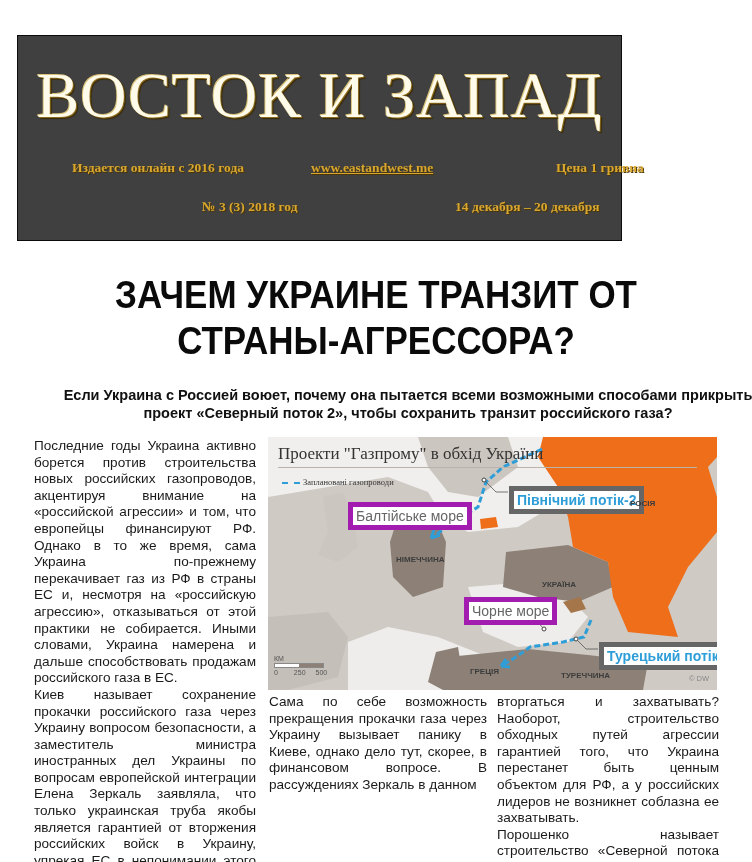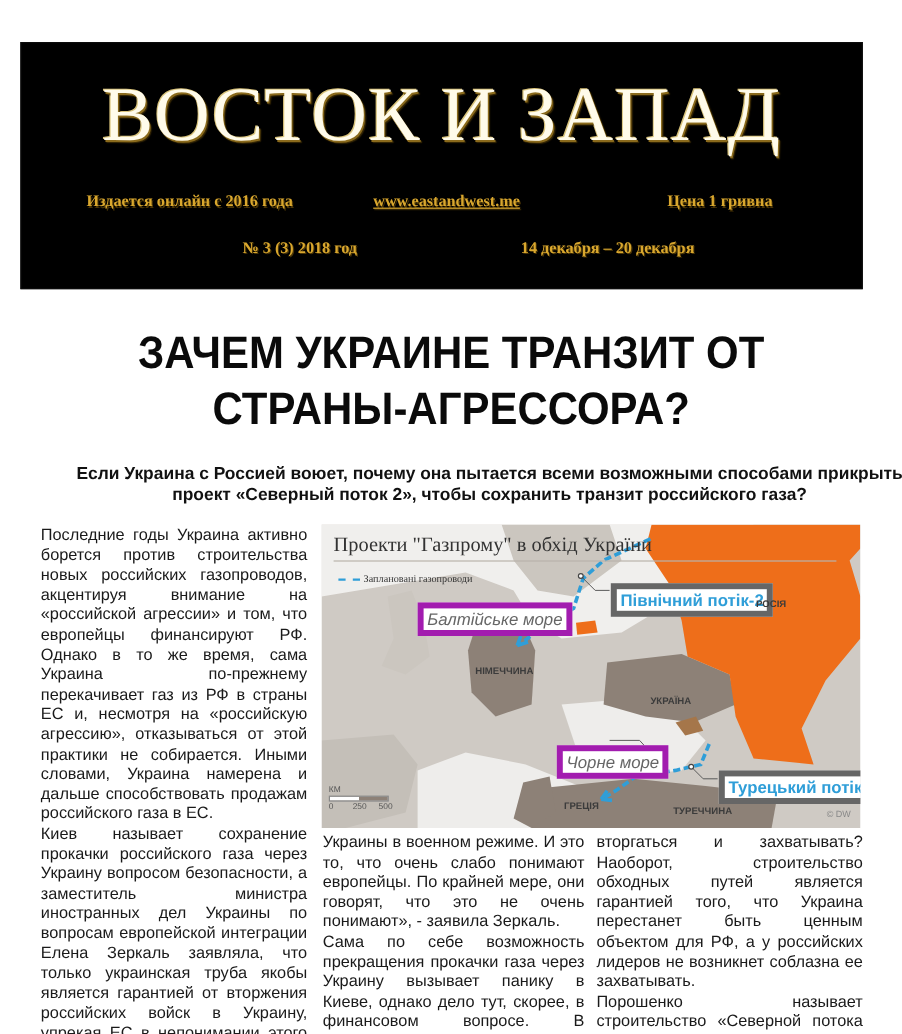--- a/index.html
+++ b/index.html
@@ -1,54 +1,54 @@
 <!DOCTYPE html>
 <html><head>
 <meta charset="utf-8">
 <style>
   html, body { margin:0; padding:0; background:#ffffff; }
   body { width:752px; height:862px; position:relative; overflow:hidden; font-family:"Liberation Sans", sans-serif; color:#111; }
-  .masthead { position:absolute; left:17px; top:35px; width:702px; height:206px; background:#000000; border:1px solid #0b0b0b; box-sizing:border-box; }
+  .masthead { position:absolute; left:17px; top:35px; width:605px; height:206px; background:#404040; border:1px solid #0b0b0b; box-sizing:border-box; }
   .mast-title { position:absolute; left:0; right:0; top:28px; text-align:center; font-family:"Liberation Serif", serif; font-size:64px; letter-spacing:1px; color:#fffbea; text-shadow: 1px 1px 0 #8a6a1c, 2px 2px 1px #3a2a05, -1px -1px 0 #d8c27a; line-height:64px; }
   .mast-row { position:absolute; left:0; right:0; font-family:"Liberation Serif", serif; font-weight:bold; font-size:13.5px; color:#D9A72E; text-shadow: 1px 1px 0 #4a3506; }
   .mast-row span { position:absolute; white-space:nowrap; }
   .mast-row a { color:#D9A72E; text-decoration:underline; }
   .headline { position:absolute; left:20px; width:712px; top:272px; text-align:center; font-family:"Liberation Sans", sans-serif; font-weight:bold; font-size:38px; line-height:46px; color:#0a0a0a; transform:scaleX(0.92); transform-origin:center top; }
   .subhead { position:absolute; left:30px; width:700px; top:386px; text-align:center; font-weight:bold; font-size:14.5px; line-height:18px; color:#111;margin-left:28px; }
   .col { position:absolute; font-size:13.6px; line-height:16.6px; text-align:justify; color:#1a1a1a; }
   .col p { margin:0; }
   .col-left { left:34px; width:222px; top:438px; }
   .col-mid { left:269px; width:218px; top:694px; }
   .col-right { left:497px; width:222px; top:694px; }
   .map { position:absolute; left:268px; top:437px; width:449px; height:253px; background:#e9e7e3; overflow:hidden; }
   .map svg { position:absolute; left:0; top:0; }
   .map-title { position:absolute; left:10px; top:7px; font-family:"Liberation Serif", serif; font-size:17px; color:#333; }
   .map-rule { position:absolute; left:10px; right:20px; top:30px; height:1px; background:#b9b3ab; }
   .legend { position:absolute; left:14px; top:40px; font-family:"Liberation Serif", serif; font-size:8.5px; color:#333; }
   .legend .dash { display:inline-block; width:18px; border-top:2px dashed #2f9ed8; vertical-align:middle; margin-right:3px; }
   .lbl { position:absolute; background:#fff; border:5px solid #a21caf; font-size:14px; padding:1px 3px; white-space:nowrap; }
-  .lbl.sea { color:#666; font-style:italic; }
+  .lbl.sea { color:#666; }
   .lbl.pipe { color:#2f9ed8; font-weight:bold; border-color:#666; }
   .country { position:absolute; font-size:8px; font-weight:bold; color:#3b3b3b; }
   .scale { position:absolute; left:6px; top:218px; font-size:7px; color:#555; }
   .copy { position:absolute; right:8px; bottom:7px; font-size:7.5px; color:#888; }
 </style>
 </head>
 <body>
 
 <div class="masthead">
   <div class="mast-title">ВОСТОК И ЗАПАД</div>
   <div class="mast-row" style="top:124px;">
     <span style="left:54px;">Издается онлайн с 2016 года</span>
     <span style="left:293px;"><a>www.eastandwest.me</a></span>
     <span style="left:538px;">Цена 1 гривна</span>
   </div>
   <div class="mast-row" style="top:163px;">
     <span style="left:184px;">№ 3 (3) 2018 год</span>
-    <span style="left:416px;">14 декабря – 20 декабря</span>
+    <span style="left:437px;">14 декабря – 20 декабря</span>
   </div>
 </div>
 
 <div class="headline">ЗАЧЕМ УКРАИНЕ ТРАНЗИТ ОТ СТРАНЫ-АГРЕССОРА?</div>
 <div class="subhead">Если Украина с Россией воюет, почему она пытается всеми возможными способами прикрыть проект «Северный поток 2», чтобы сохранить транзит российского газа?</div>
 
 <div class="col col-left">
   <p>Последние годы Украина активно борется против строительства новых российских газопроводов, акцентируя внимание на «российской агрессии» и том, что европейцы финансируют РФ. Однако в то же время, сама Украина по-прежнему перекачивает газ из РФ в страны ЕС и, несмотря на «российскую агрессию», отказываться от этой практики не собирается. Иными словами, Украина намерена и дальше способствовать продажам российского газа в ЕС.</p>
   <p>Киев называет сохранение прокачки российского газа через Украину вопросом безопасности, а заместитель министра иностранных дел Украины по вопросам европейской интеграции Елена Зеркаль заявляла, что только украинская труба якобы является гарантией от вторжения российских войск в Украину, упрекая ЕС в непонимании этого фактора.</p>
 </div>
@@ -95,39 +95,38 @@
     <path d="M308,202 L318,212 L330,212" stroke="#555" fill="none" stroke-width="0.8"></path>
     <circle cx="216" cy="43" r="2" fill="#fff" stroke="#444"></circle>
     <circle cx="183" cy="73" r="2" fill="#fff" stroke="#444"></circle>
     <circle cx="276" cy="192" r="2" fill="#fff" stroke="#444"></circle>
     <circle cx="308" cy="202" r="2" fill="#fff" stroke="#444"></circle>
   </svg>
   <div class="map-title">Проекти "Газпрому" в обхід України</div>
   <div class="map-rule"></div>
   <div class="legend"><span class="dash"></span><span>Заплановані газопроводи</span></div>
   <div class="lbl sea" style="left:80px;top:65px;">Балтійське море</div>
-  <div class="lbl sea" style="left:196px;top:184px;text-align:right;">Чорне море</div>
+  <div class="lbl sea" style="left:196px;top:160px;text-align:right;">Чорне море</div>
   <div class="lbl pipe" style="left:241px;top:49px;">Північний потік-2</div>
   <div class="lbl pipe" style="left:331px;top:205px;">Турецький потік</div>
   <div class="country" style="left:362px;top:62px;">РОСІЯ</div>
   <div class="country" style="left:128px;top:118px;text-align:right;">НІМЕЧЧИНА</div>
   <div class="country" style="left:274px;top:143px;">УКРАЇНА</div>
   <div class="country" style="left:202px;top:230px;">ГРЕЦІЯ</div>
   <div class="country" style="left:293px;top:234px;">ТУРЕЧЧИНА</div>
   <div class="scale">
     <div>КМ</div>
     <div style="width:48px;height:3px;border:1px solid #888;background:linear-gradient(90deg,#fff 50%,#8d8177 50%);margin:1px 0;"></div>
     <span>0</span>
     <span style="margin-left:14px;">250</span>
     <span style="margin-left:8px;">500</span>
   </div>
   <div class="copy">© DW</div>
 </div>
 
 <div class="col col-mid">
-  <p>Украины в военном режиме. И это то, что очень слабо понимают европейцы. По крайней мере, они говорят, что это не очень понимают», - заявила Зеркаль.</p>
   <p>Сама по себе возможность прекращения прокачки газа через Украину вызывает панику в Киеве, однако дело тут, скорее, в финансовом вопросе. В рассуждениях Зеркаль в данном</p>
 </div>
 
 <div class="col col-right">
-  <p>вторгаться и захватывать? Наоборот, строительство обходных путей является гарантией того, что Украина перестанет быть ценным объектом для РФ, а у российских лидеров не возникнет соблазна ее захватывать.</p>
+  <p>вторгаться и захватывать? Наоборот, строительство обходных путей агрессии гарантией того, что Украина перестанет быть ценным объектом для РФ, а у российских лидеров не возникнет соблазна ее захватывать.</p>
   <p>Порошенко называет строительство «Северной потока 2» элементом «гибридной войны»</p>
 </div>
 
 </body></html>

